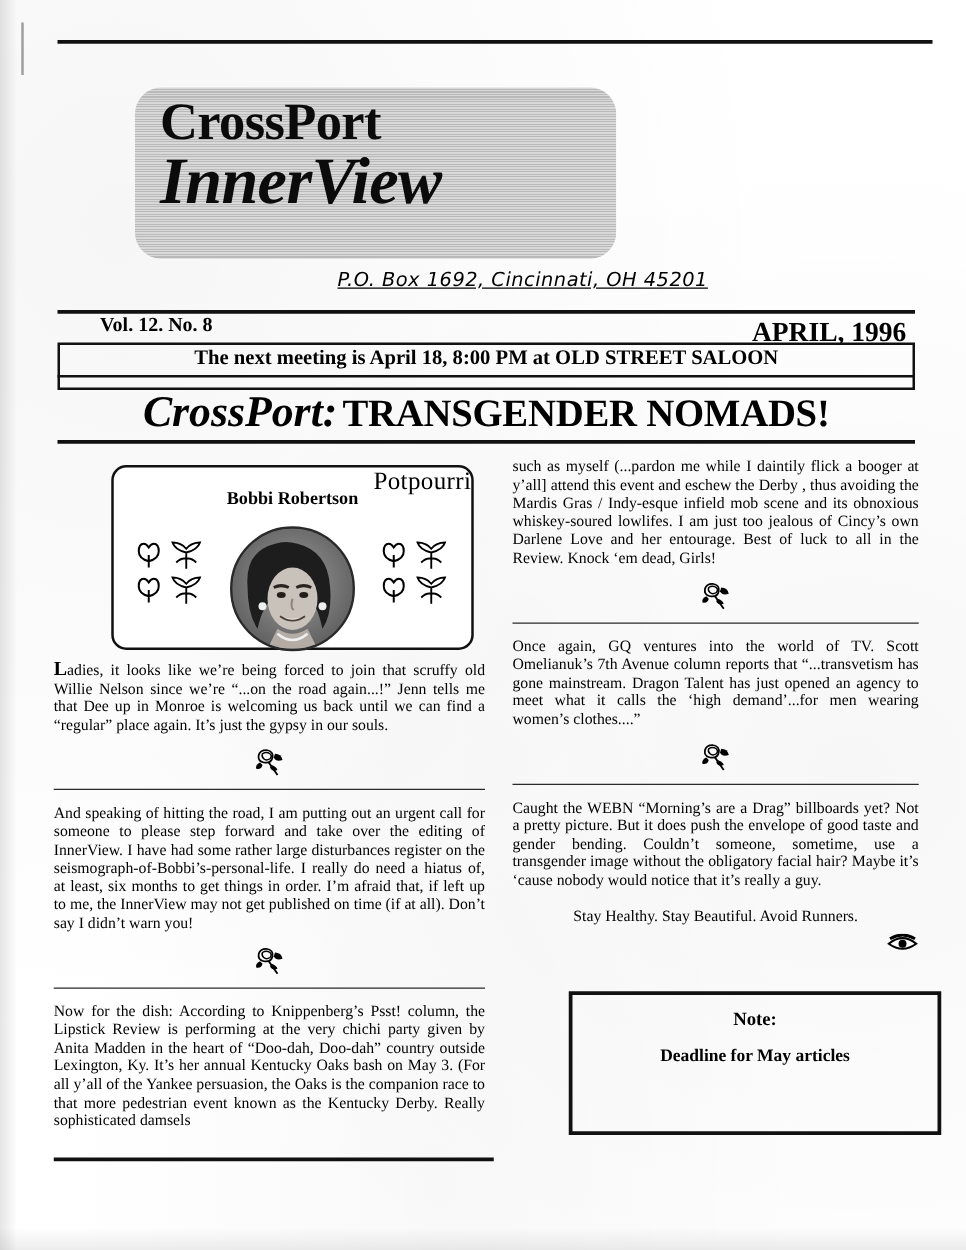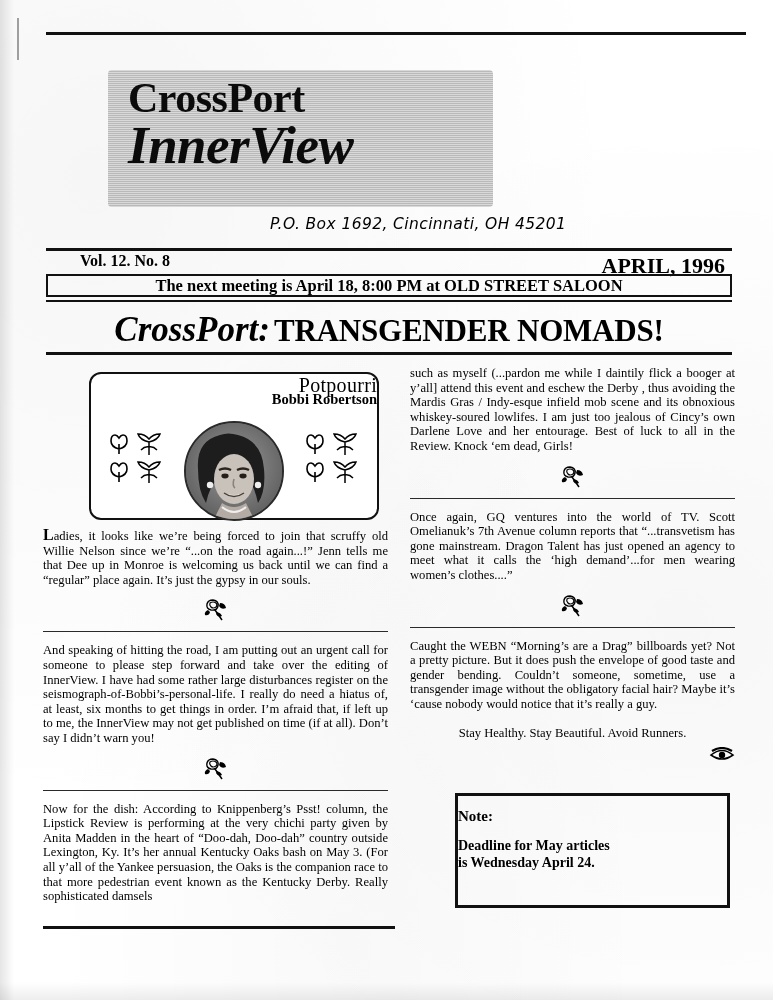--- a/index.html
+++ b/index.html
@@ -51,21 +51,21 @@
     left: 46px; top: 32px;
     width: 700px; height: 3px;
     background: #111;
   }
 
   
   .masthead-box {
     position: absolute;
     left: 108px; top: 70px;
     width: 385px; height: 137px;
-    border-radius: 4px;
+    border-radius: 21px;
     background: #b9b9b9;
     background-image: repeating-linear-gradient(
         0deg, rgba(255,255,255,.45) 0px, rgba(255,255,255,.45) 1px,
         rgba(0,0,0,0) 1px, rgba(0,0,0,0) 2px);
   }
   .mast-line1, .mast-line2 {
     position: absolute;
     left: 20px;
     font-family: "Liberation Serif", "DejaVu Serif", serif;
     font-weight: 700;
@@ -100,20 +100,21 @@
 
   
   .address {
     position: absolute;
     left: 270px; top: 215px;
     font-family: "DejaVu Sans", sans-serif;
     font-style: italic;
     font-size: 15.5px;
     letter-spacing: .4px;
     white-space: nowrap;
+    text-decoration: underline;
   }
 
   
   .vol-rule-top {
     position: absolute;
     left: 46px; top: 248px;
     width: 686px; height: 3px;
     background: #111;
   }
   .vol-left {
@@ -122,21 +123,21 @@
     font-size: 16px; font-weight: 700;
   }
   .vol-right {
     position: absolute;
     right: 48px; top: 253px;
     font-size: 22px; font-weight: 700;
   }
   .meeting-box {
     position: absolute;
     left: 46px; top: 274px;
-    width: 686px; height: 23px;
+    width: 686px; height: 38px;
     border: 2px solid #111;
     box-sizing: border-box;
     text-align: center;
     font-size: 16.5px;
     font-weight: 700;
     line-height: 20px;
   }
   .meeting-rule-bot {
     position: absolute;
     left: 46px; top: 300px;
@@ -222,21 +223,21 @@
     box-sizing: border-box;
     background: #fff;
   }
   .pot-title {
     text-align: right;
     font-size: 20px;
     margin-top: 4px;
     letter-spacing: .3px;
   }
   .pot-author {
-    text-align: right;
+    text-align: center;
     font-size: 14.5px;
     font-weight: 700;
     margin-top: -1px;
   }
   .portrait {
     position: absolute;
     left: 50%;
     transform: translateX(-50%);
     top: 47px;
     width: 96px; height: 96px;
@@ -254,24 +255,24 @@
     gap: 2px;
   }
   .flowers.left  { left: 14px; }
   .flowers.right { right: 14px; }
   .flowers svg { width: 28px; height: 26px; }
 
   
   .note-box {
     position: absolute;
     left: 455px; top: 793px;
-    width: 275px; height: 115px;
+    width: 298px; height: 115px;
     border: 3px solid #111;
     box-sizing: border-box;
-    text-align: left;
+    text-align: center;
     font-weight: 700;
     font-size: 14px;
     padding-top: 12px;
   }
   .note-title { font-size: 15px; margin-bottom: 12px; }
   .note-line { line-height: 17px; }
   .note-email { margin-top: 16px; font-size: 14.5px; }
 
   
   .bottom-rule {
@@ -442,16 +443,15 @@
     <svg class="eye" viewBox="0 0 26 14">
       <path d="M2 8 q11-9 22 0 q-11 8-22 0 Z" fill="none" stroke="#000" stroke-width="1.6"></path>
       <circle cx="13" cy="8" r="3.2" fill="#000"></circle>
       <path d="M3 4 q10-6 20 0" stroke="#000" stroke-width="2.2" fill="none"></path>
     </svg>
   </div>
 
   <div class="note-box">
     <div class="note-title">Note:</div>
     <div class="note-line">Deadline for May articles</div>
-    <div class="note-line">is Wednesday  April 24.</div>
   </div>
 
 </div>
 
 </body></html>

